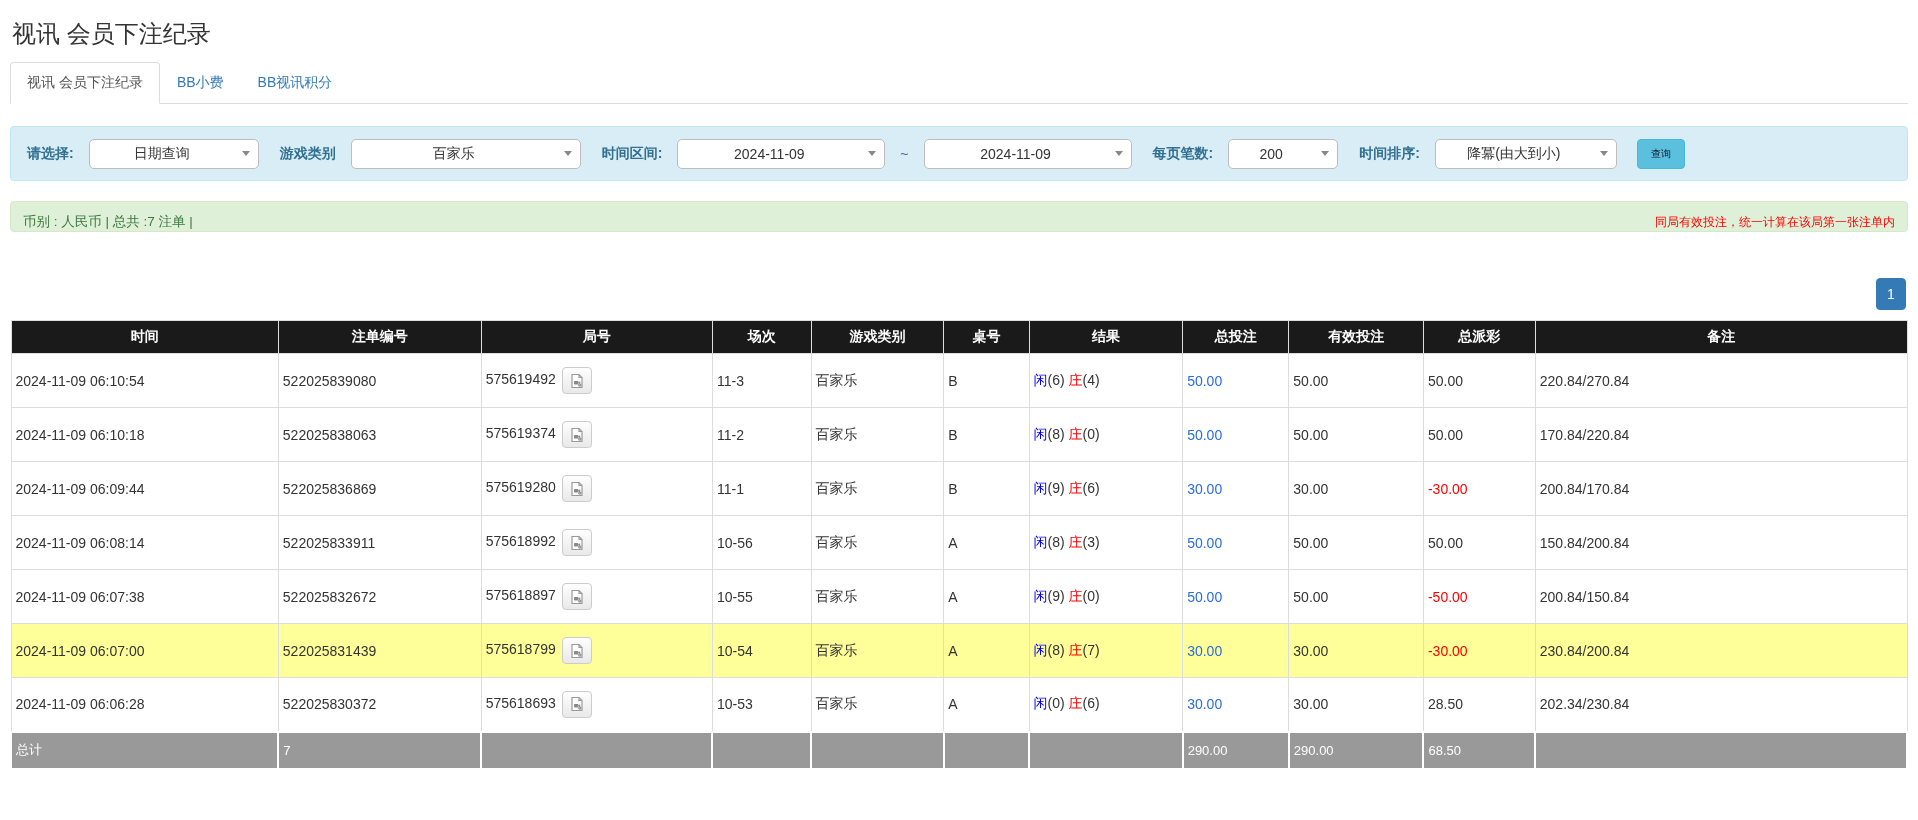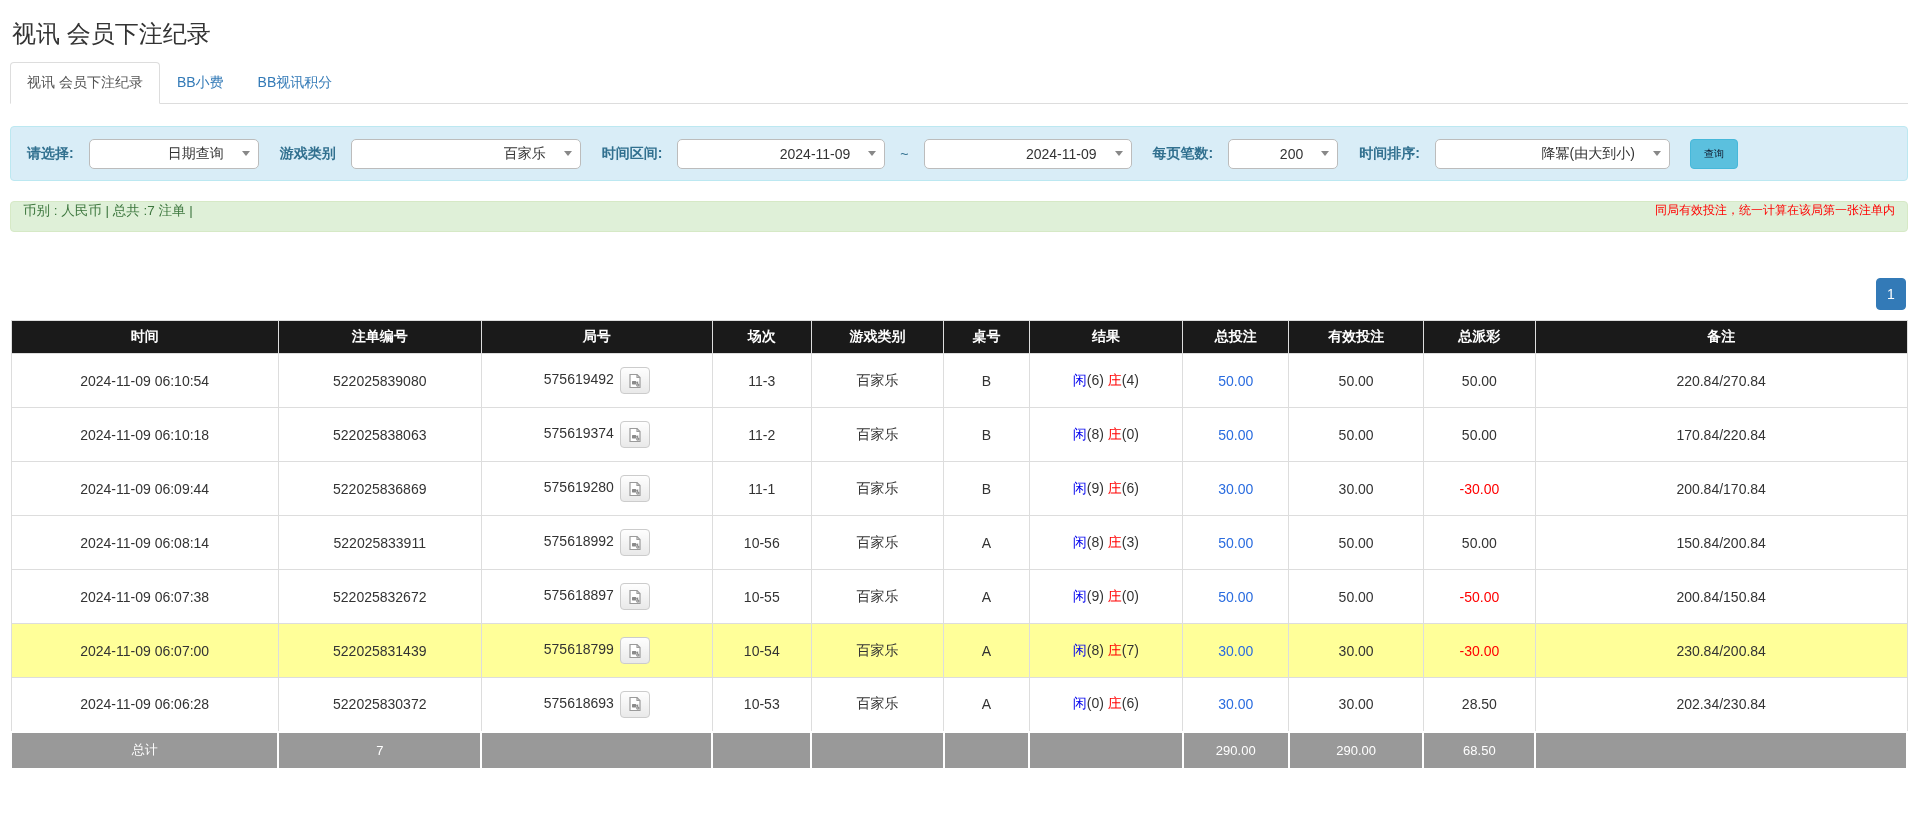--- a/index.html
+++ b/index.html
@@ -26,50 +26,50 @@
   
   .filter-panel {
     margin-top:22px; background:var(--filter-bg); border:1px solid #bce8f1; border-radius:4px;
     padding:11px 10px; display:flex; align-items:center; gap:15px; height:55px;
   }
   .filter-label { font-size:14px; font-weight:bold; color:#31708f; white-space:nowrap; margin-left:6px; }
   .combo {
     height:30px; background:#fff; border:1px solid #bcbcbc; border-radius:5px;
     display:inline-flex; align-items:center; cursor:pointer; overflow:hidden;
   }
-  .combo-text { padding:0 10px; font-size:14px; color:#333; flex:1; white-space:nowrap; text-align:right; }
+  .combo-text { padding:0 10px; font-size:14px; color:#333; flex:1; white-space:nowrap; text-align:center; }
   .combo-arrow { width:24px; display:flex; justify-content:center; align-items:center; }
   .tri-down { width:0; height:0; border-left:4px solid transparent; border-right:4px solid transparent; border-top:5px solid #888; }
   .w-query { width:170px; } .w-game { width:230px; } .w-date { width:208px; }
-  .w-size { width:110px; } .w-sort { width:235px; }
+  .w-size { width:110px; } .w-sort { width:182px; }
   .tilde { color:#31708f; font-size:14px; }
   .search-btn {
     background:var(--search-btn); color:#0f172a; border:1px solid #46b8da; border-radius:4px;
     font-size:10px; height:30px; padding:0 13px; margin-left:5px; cursor:pointer;
     font-family:inherit;
   }
 
   
   .notice {
     margin-top:20px; height:31px; background:var(--notice-bg); border:1px solid #d6e9c6; border-radius:4px;
-    display:flex; justify-content:space-between; align-items:flex-start; padding:0 12px; font-size:13.5px;gap:32px;
+    display:flex; justify-content:space-between; align-items:flex-end; padding:0 12px; font-size:13.5px;gap:32px;
   }
   .notice-left { color:var(--notice-green); }
   .notice-right { color:var(--negative-red); font-size:12px; }
 
   
   .pagination-row { margin-top:46px; display:flex; justify-content:flex-end; padding-right:2px; }
   .page-btn {
     min-width:30px; height:32px; background:var(--accent-blue); border:1px solid var(--accent-blue);
     color:#fff; border-radius:4px; font-size:14px; display:flex; align-items:center; justify-content:center;
     cursor:pointer;
   }
 
   
-  .records-table { width:100%; border-collapse:collapse; margin-top:10px; font-size:14px; text-align:center; }
+  .records-table { width:100%; border-collapse:collapse; margin-top:10px; font-size:14px; }
   .records-table th {
     background:var(--header-bg); color:#fff; height:33px; font-size:14px; font-weight:bold;
     border:1px solid #ddd; padding:2px 4px;
   }
   .records-table tbody td { height:54px; border:1px solid #ddd; padding:2px 4px; background:#fff; }
   tr.highlight td { background:var(--highlight-yellow) !important; }
   .bet-blue { color:var(--bet-blue); }
   .neg { color:var(--negative-red); }
   .player { color:var(--player-blue); }
   .banker { color:var(--banker-red); }

